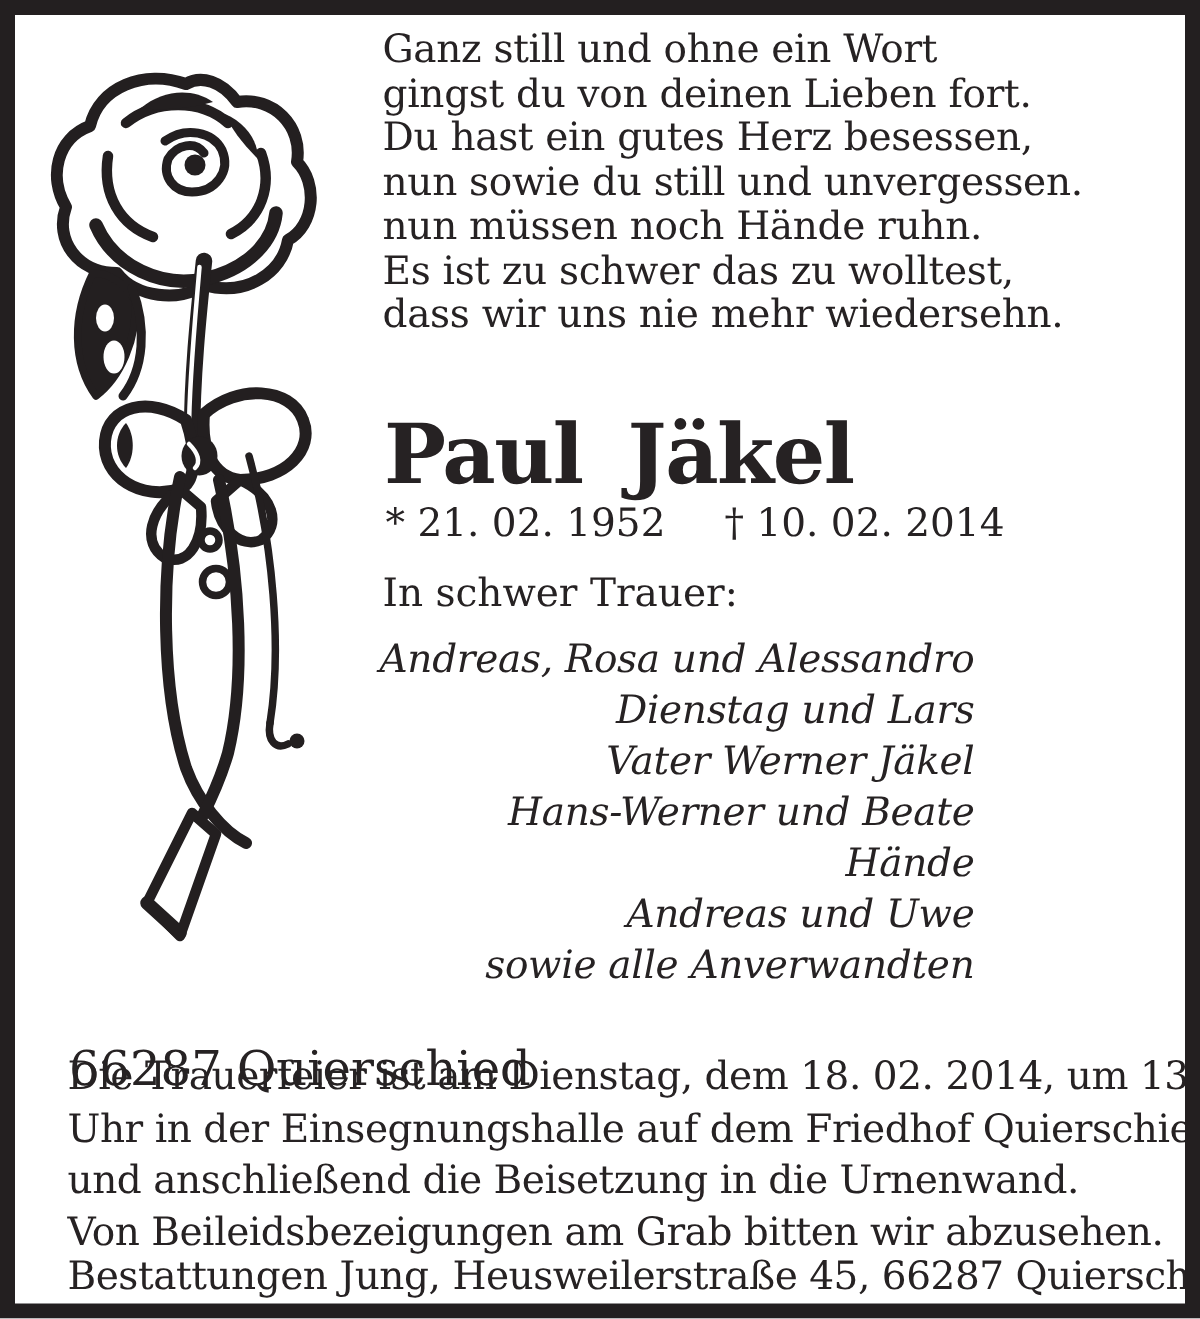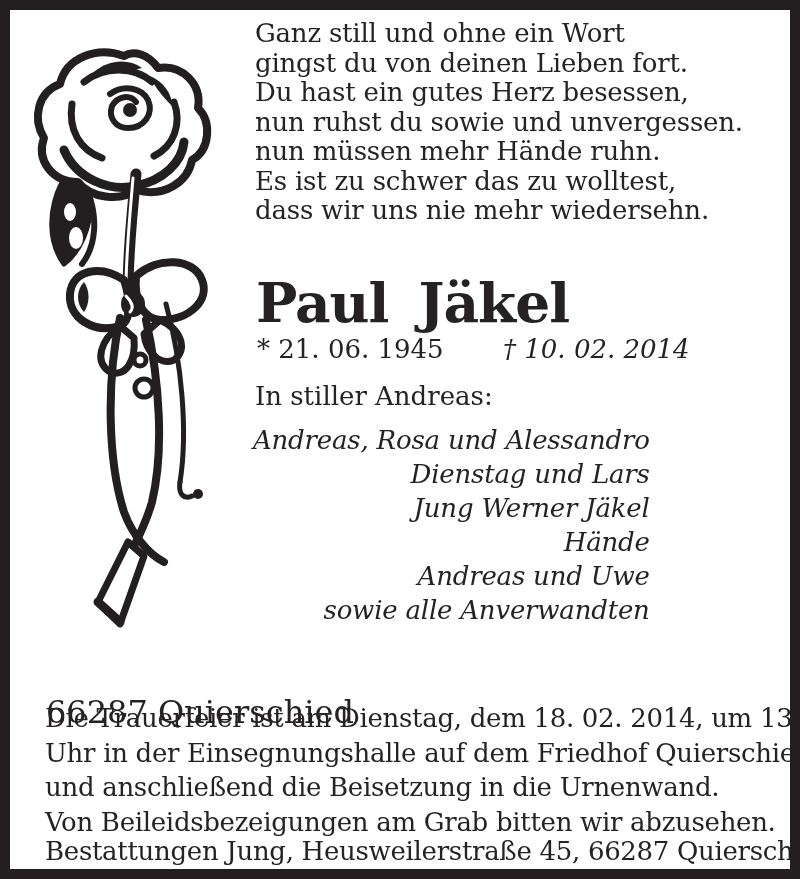--- a/index.html
+++ b/index.html
@@ -23,21 +23,21 @@
   .deceased-name{
     left:246px;top:260px;
     font-size:55px;font-weight:bold;
     letter-spacing:-1px;
     white-space:nowrap;
     text-align:center;
   }
   .deceased-name .family{margin-left:30px;}
   .dates{left:0;top:324px;width:780px;font-size:26px;}
   .dates .birth{position:absolute;left:247px;white-space:nowrap;}
-  .dates .death{position:absolute;left:493px;white-space:nowrap;font-style:italic;}
+  .dates .death{position:absolute;left:473px;white-space:nowrap;}
   .mourning-label{
     left:245px;top:371px;
     font-size:26px;white-space:nowrap;
   }
   .mourners{
     left:243px;top:413px;
     font-size:26px;font-style:italic;
     line-height:34px;letter-spacing:-0.2px;
     white-space:nowrap;
     text-align:right;
@@ -102,41 +102,42 @@
 
       <path d="M 74,560 L 104,500 L 120,514 L 96,582 Z" fill="#ffffff" stroke-width="7"></path>
       <path d="M 74,560 L 96,580" stroke-width="9"></path>
     </svg>
   </div>
 
   <div class="abs poem">
     <div>Ganz still und ohne ein Wort</div>
     <div>gingst du von deinen Lieben fort.</div>
     <div>Du hast ein gutes Herz besessen,</div>
-    <div>nun ruhst du sowie und unvergessen.</div>
-    <div>nun müssen mehr Hände ruhn.</div>
+    <div>nun sowie du still und unvergessen.</div>
+    <div>nun müssen noch Hände ruhn.</div>
     <div>Es ist zu schwer das zu wolltest,</div>
     <div>dass wir uns nie mehr wiedersehn.</div>
   </div>
 
   <div class="abs deceased-name">
     <span class="given">Paul</span><span class="family">Jäkel</span>
   </div>
 
   <div class="abs dates">
-    <span class="birth">* 21. 06. 1945</span>
+    <span class="birth">* 21. 02. 1952</span>
     <span class="death">† 10. 02. 2014</span>
   </div>
 
-  <div class="abs mourning-label">In stiller Andreas:</div>
+  <div class="abs mourning-label">In schwer Trauer:</div>
 
   <div class="abs mourners">
     <div>Andreas, Rosa und Alessandro</div>
     <div>Dienstag und Lars</div>
-    <div>Jung Werner Jäkel</div>
+    <div>Vater Werner Jäkel</div>
+    <div>Hans-Werner und Beate</div>
     <div>Hände</div>
     <div>Andreas und Uwe</div>
     <div>sowie alle Anverwandten</div>
   </div>
 
   <div class="abs city">66287 Quierschied</div>
 
   <div class="abs funeral">
     <div>Die Trauerfeier ist am Dienstag, dem 18. 02. 2014, um 13.30</div>
     <div>Uhr in der Einsegnungshalle auf dem Friedhof Quierschied</div>

